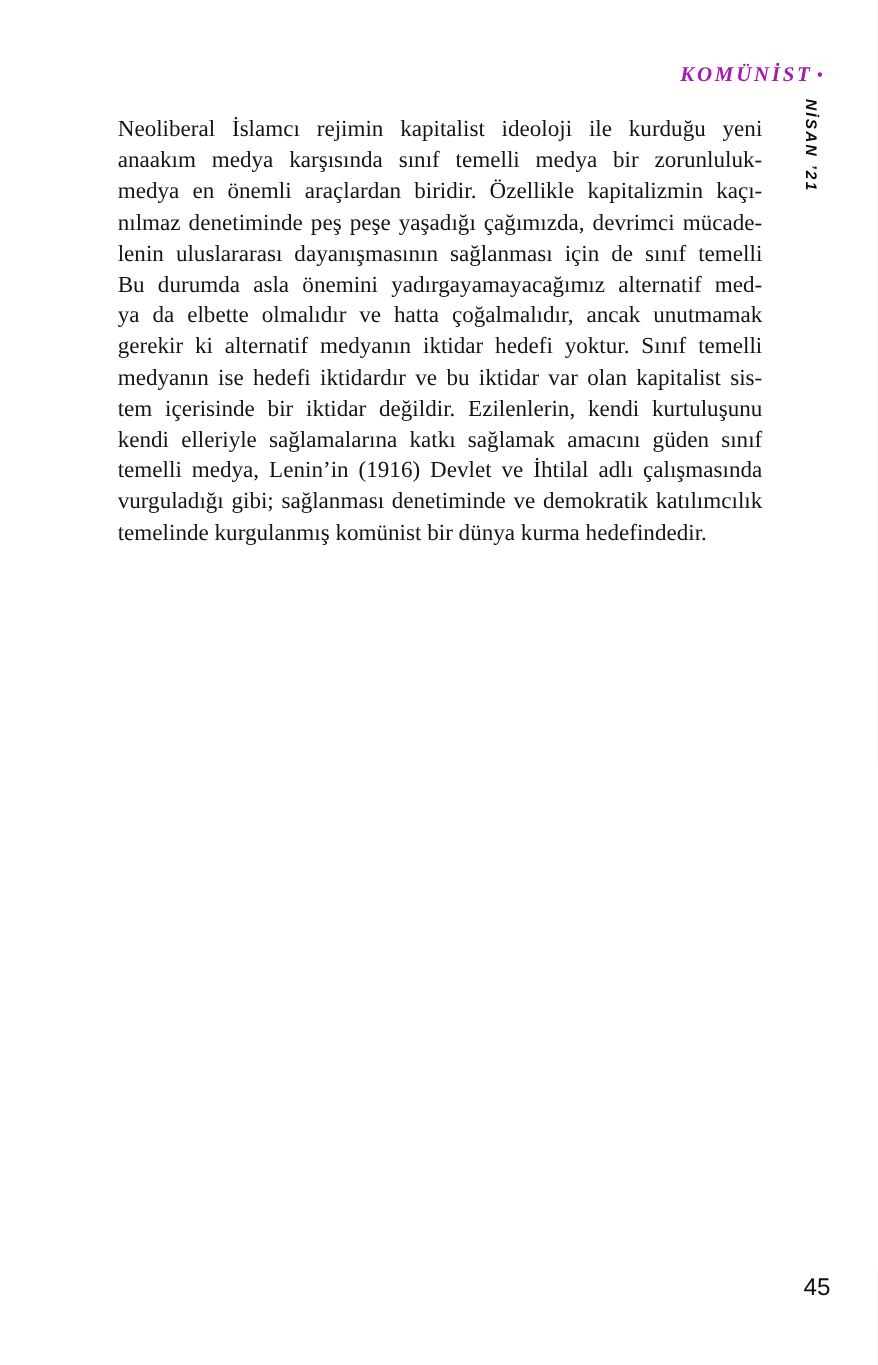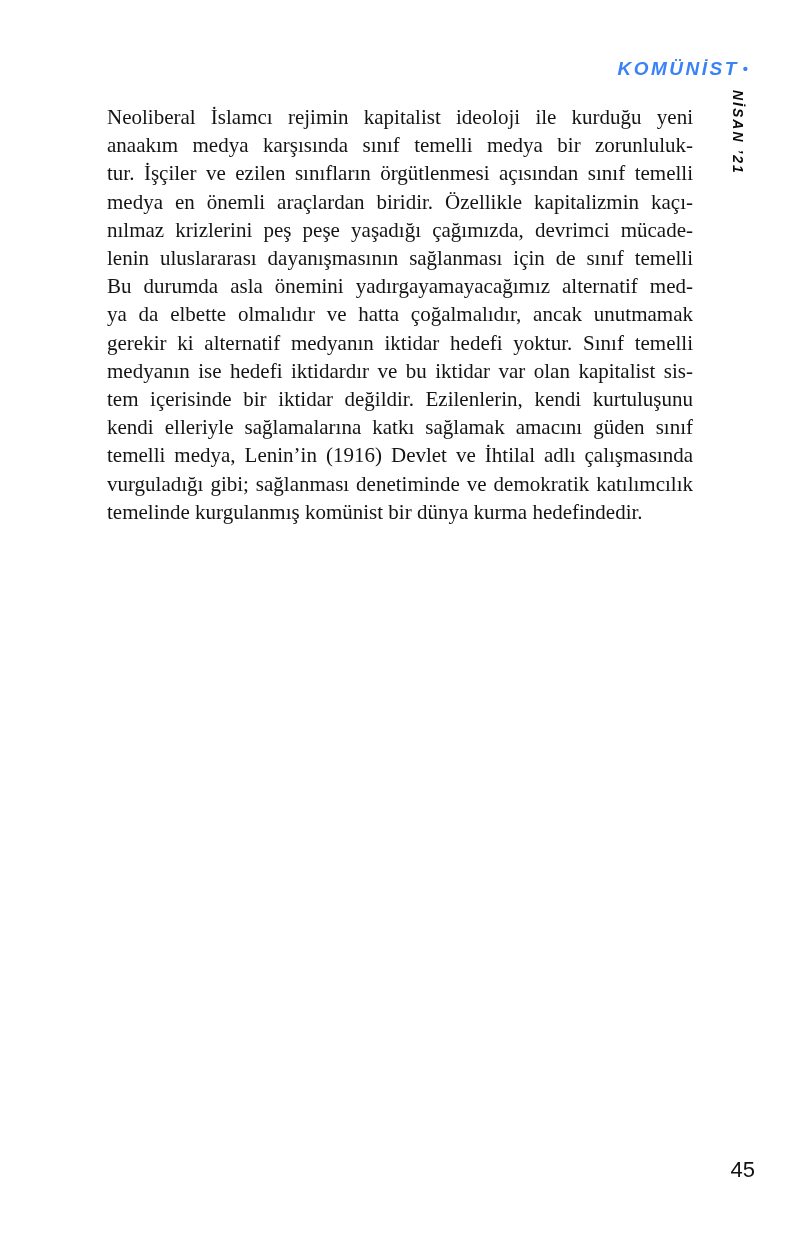--- a/index.html
+++ b/index.html
@@ -17,26 +17,26 @@
     overflow: hidden;
     margin: 0 auto;
   }
   .page-header {
     position: absolute;
     top: 58px;
     right: 50px;
     text-align: right;
   }
   .masthead {
-    font-family: Liberation Sans, sans-serif;
+    font-family: Liberation Serif, serif;
     font-weight: bold;
     font-style: italic;
     font-size: 19px;
     letter-spacing: 2.5px;
-    color: #3b82f6;
+    color: #a21caf;
     white-space: nowrap;
   }
   .masthead .bullet {
     font-style: normal;
     letter-spacing: 0;
     font-size: 15px;
     vertical-align: 1px;
     margin-left: 4px;
   }
   .issue-vertical {
@@ -89,23 +89,22 @@
 
   <header class="page-header">
     <span class="masthead"><span>KOMÜNİST</span><span class="bullet">•</span></span>
   </header>
 
   <div class="issue-vertical">NİSAN ’21</div>
 
   <main class="body-text">
       <div class="line">Neoliberal İslamcı rejimin kapitalist ideoloji ile kurduğu yeni</div>
       <div class="line">anaakım medya karşısında sınıf temelli medya bir zorunluluk-</div>
-      <div class="line">tur. İşçiler ve ezilen sınıfların örgütlenmesi açısından sınıf temelli</div>
       <div class="line">medya en önemli araçlardan biridir. Özellikle kapitalizmin kaçı-</div>
-      <div class="line">nılmaz krizlerini peş peşe yaşadığı çağımızda, devrimci mücade-</div>
+      <div class="line">nılmaz denetiminde peş peşe yaşadığı çağımızda, devrimci mücade-</div>
       <div class="line">lenin uluslararası dayanışmasının sağlanması için de sınıf temelli</div>
       <div class="line">Bu durumda asla önemini yadırgayamayacağımız alternatif med-</div>
       <div class="line">ya da elbette olmalıdır ve hatta çoğalmalıdır, ancak unutmamak</div>
       <div class="line">gerekir ki alternatif medyanın iktidar hedefi yoktur. Sınıf temelli</div>
       <div class="line">medyanın ise hedefi iktidardır ve bu iktidar var olan kapitalist sis-</div>
       <div class="line">tem içerisinde bir iktidar değildir. Ezilenlerin, kendi kurtuluşunu</div>
       <div class="line">kendi elleriyle sağlamalarına katkı sağlamak amacını güden sınıf</div>
       <div class="line">temelli medya, Lenin’in (1916) Devlet ve İhtilal adlı çalışmasında</div>
       <div class="line">vurguladığı gibi; sağlanması denetiminde ve demokratik katılımcılık</div>
       <div class="line last">temelinde kurgulanmış komünist bir dünya kurma hedefindedir.</div>

